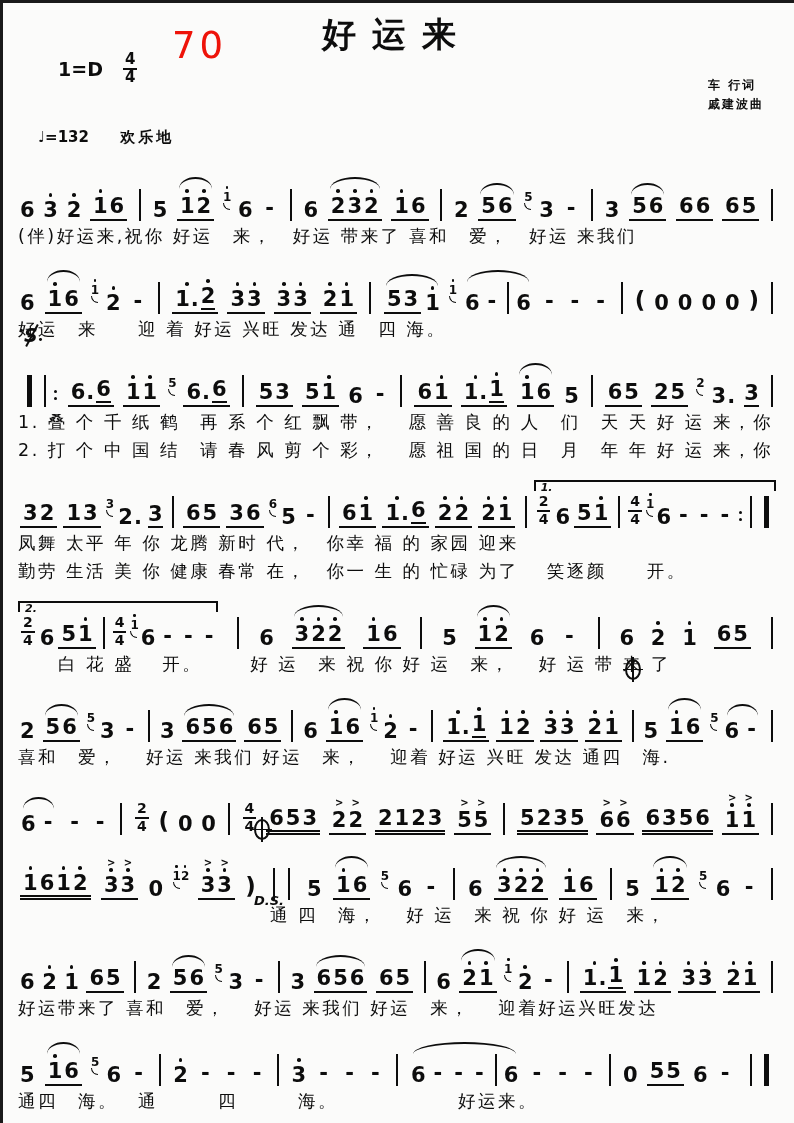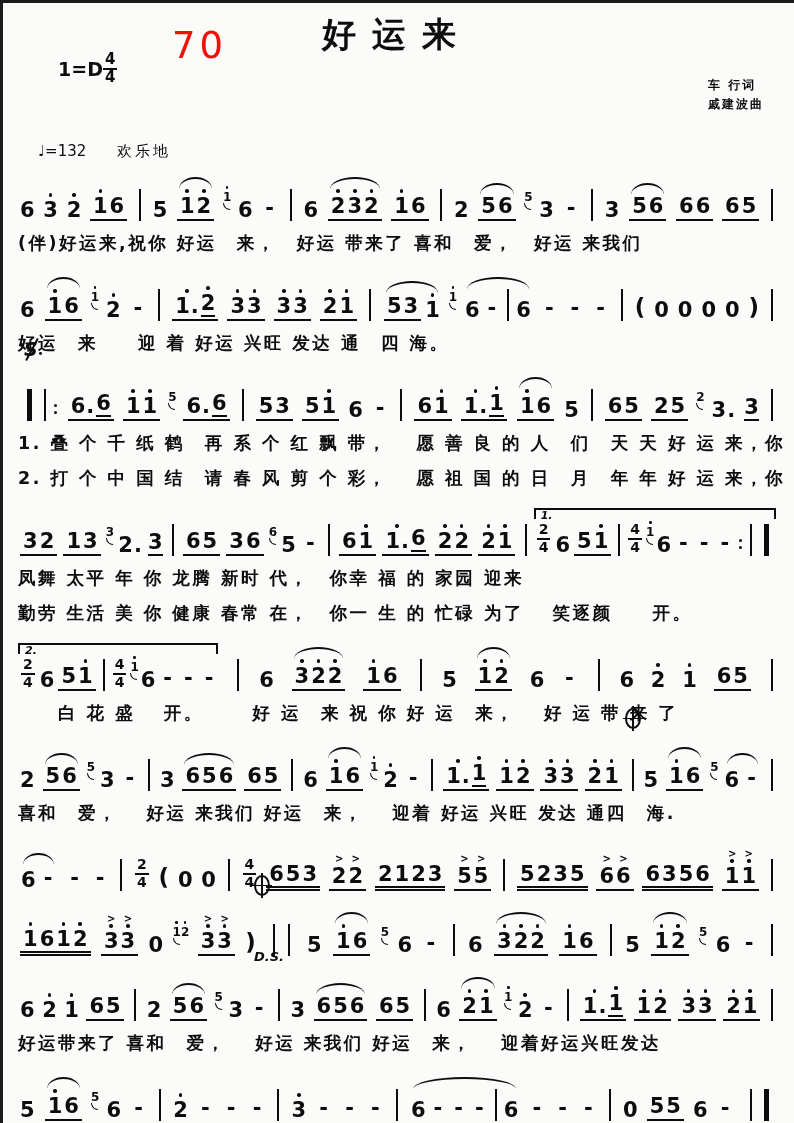--- a/index.html
+++ b/index.html
@@ -6,33 +6,33 @@
   .page{position:relative;width:794px;height:1123px;background:#fbfbfa;color:#0d0d0d;
         font-family:"DejaVu Sans","Liberation Sans",sans-serif;overflow:hidden;box-sizing:border-box;}
   .edge{position:absolute;background:#1a1a1a;}
   .edge.top{left:0;top:0;width:100%;height:3px;}
   .edge.left{left:0;top:0;width:3px;height:100%;}
 
   
   .header{position:relative;height:158px;}
   .title{position:absolute;left:0;right:0;top:12px;text-align:center;font-size:34px;font-weight:bold;letter-spacing:16px;}
   .pagenum{position:absolute;left:172px;top:24px;font-size:37px;letter-spacing:4px;}
-  .keyrow{position:absolute;left:58px;top:52px;font-size:19px;font-weight:bold;display:flex;align-items:center;gap:0;}
+  .keyrow{position:absolute;left:58px;top:52px;font-size:19px;font-weight:bold;display:flex;align-items:center;gap:20px;}
   .hmeter{display:inline-flex;flex-direction:column;align-items:center;font-size:15px;line-height:1.05;}
   .hmeter .num{border-bottom:2px solid #0d0d0d;padding:0 2px;}
   .subtitle{position:absolute;left:0;right:0;top:68px;text-align:center;font-size:17px;font-weight:bold;letter-spacing:2px;}
   .credits{position:absolute;right:30px;top:76px;font-size:12px;font-weight:bold;letter-spacing:2px;text-align:left;line-height:1.55;}
-  .temporow{position:absolute;left:38px;top:142px;font-size:15px;font-weight:normal;}
+  .temporow{position:absolute;left:38px;top:128px;font-size:15px;font-weight:bold;}
   .temporow .mood{margin-left:26px;letter-spacing:3px;}
 
   
   .score{padding:6px 16px 0 18px;}
   .system{position:relative;margin-bottom:8px;}
   .music-line{display:flex;align-items:flex-end;justify-content:space-between;height:57px;position:relative;}
-  .lyric-line{font-size:17.5px;font-weight:bold;letter-spacing:2.5px;line-height:25px;white-space:pre;margin-top:10px;}
+  .lyric-line{font-size:17.5px;font-weight:normal;letter-spacing:2.5px;line-height:25px;white-space:pre;margin-top:3px;}
 
   
   .note,.grace{display:inline-flex;align-items:flex-end;}
   .ncols{display:inline-flex;align-items:flex-end;}
   .ncol{display:inline-flex;flex-direction:column;align-items:center;}
   .above{display:flex;flex-direction:column;align-items:center;gap:1px;margin-bottom:2px;}
   .accent{font-size:10px;font-weight:bold;line-height:8px;}
   .odot{width:3.6px;height:3.6px;border-radius:50%;background:#0d0d0d;}
   .drow{display:flex;align-items:flex-end;}
   .digit{font-size:21px;font-weight:bold;line-height:22px;}
@@ -2554,20 +2554,21 @@
               <span class="ncol">
                 <span class="drow">
                   <span class="digit">6</span>
                 </span>
               </span>
             </span>
           </span>
           <span class="dash">-</span>
           <span class="bar"></span>
         </div>
+        <div class="lyric-line" style="padding-left: 252px;">通 四　海，　 好 运　来 祝 你 好 运　来，</div>
       </div>
       <div class="system">
         <div class="music-line">
           <span class="note">
             <span class="ncols">
               <span class="ncol">
                 <span class="drow">
                   <span class="digit">6</span>
                 </span>
               </span>

